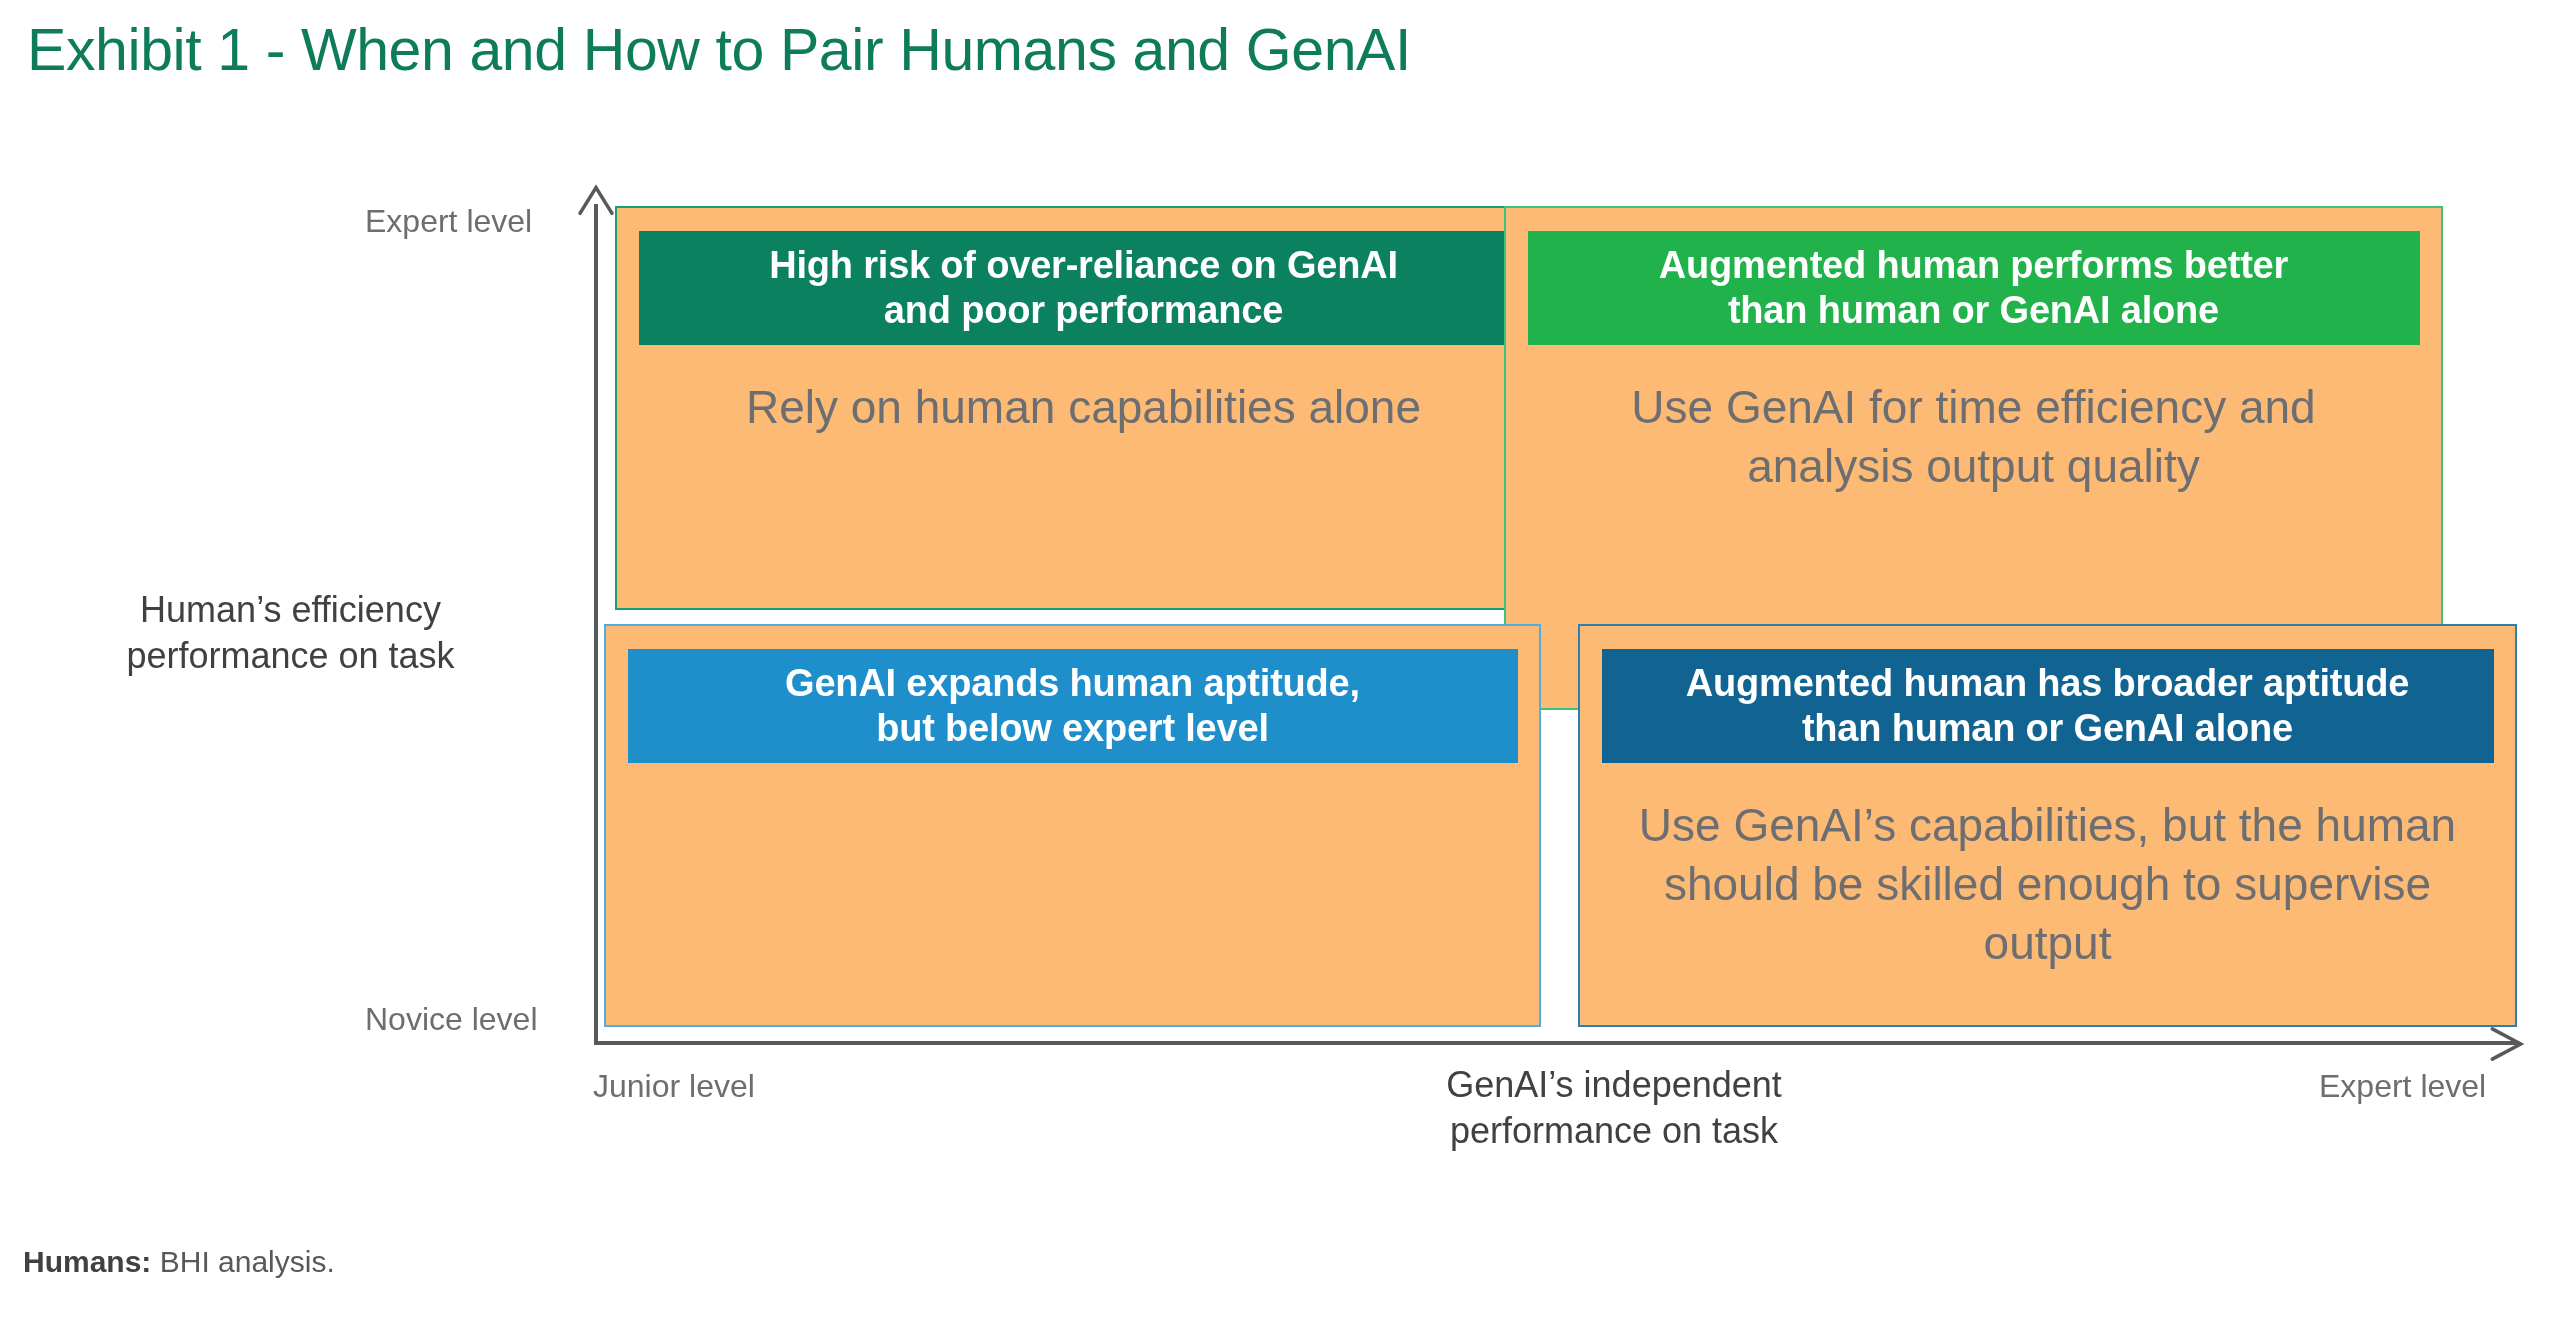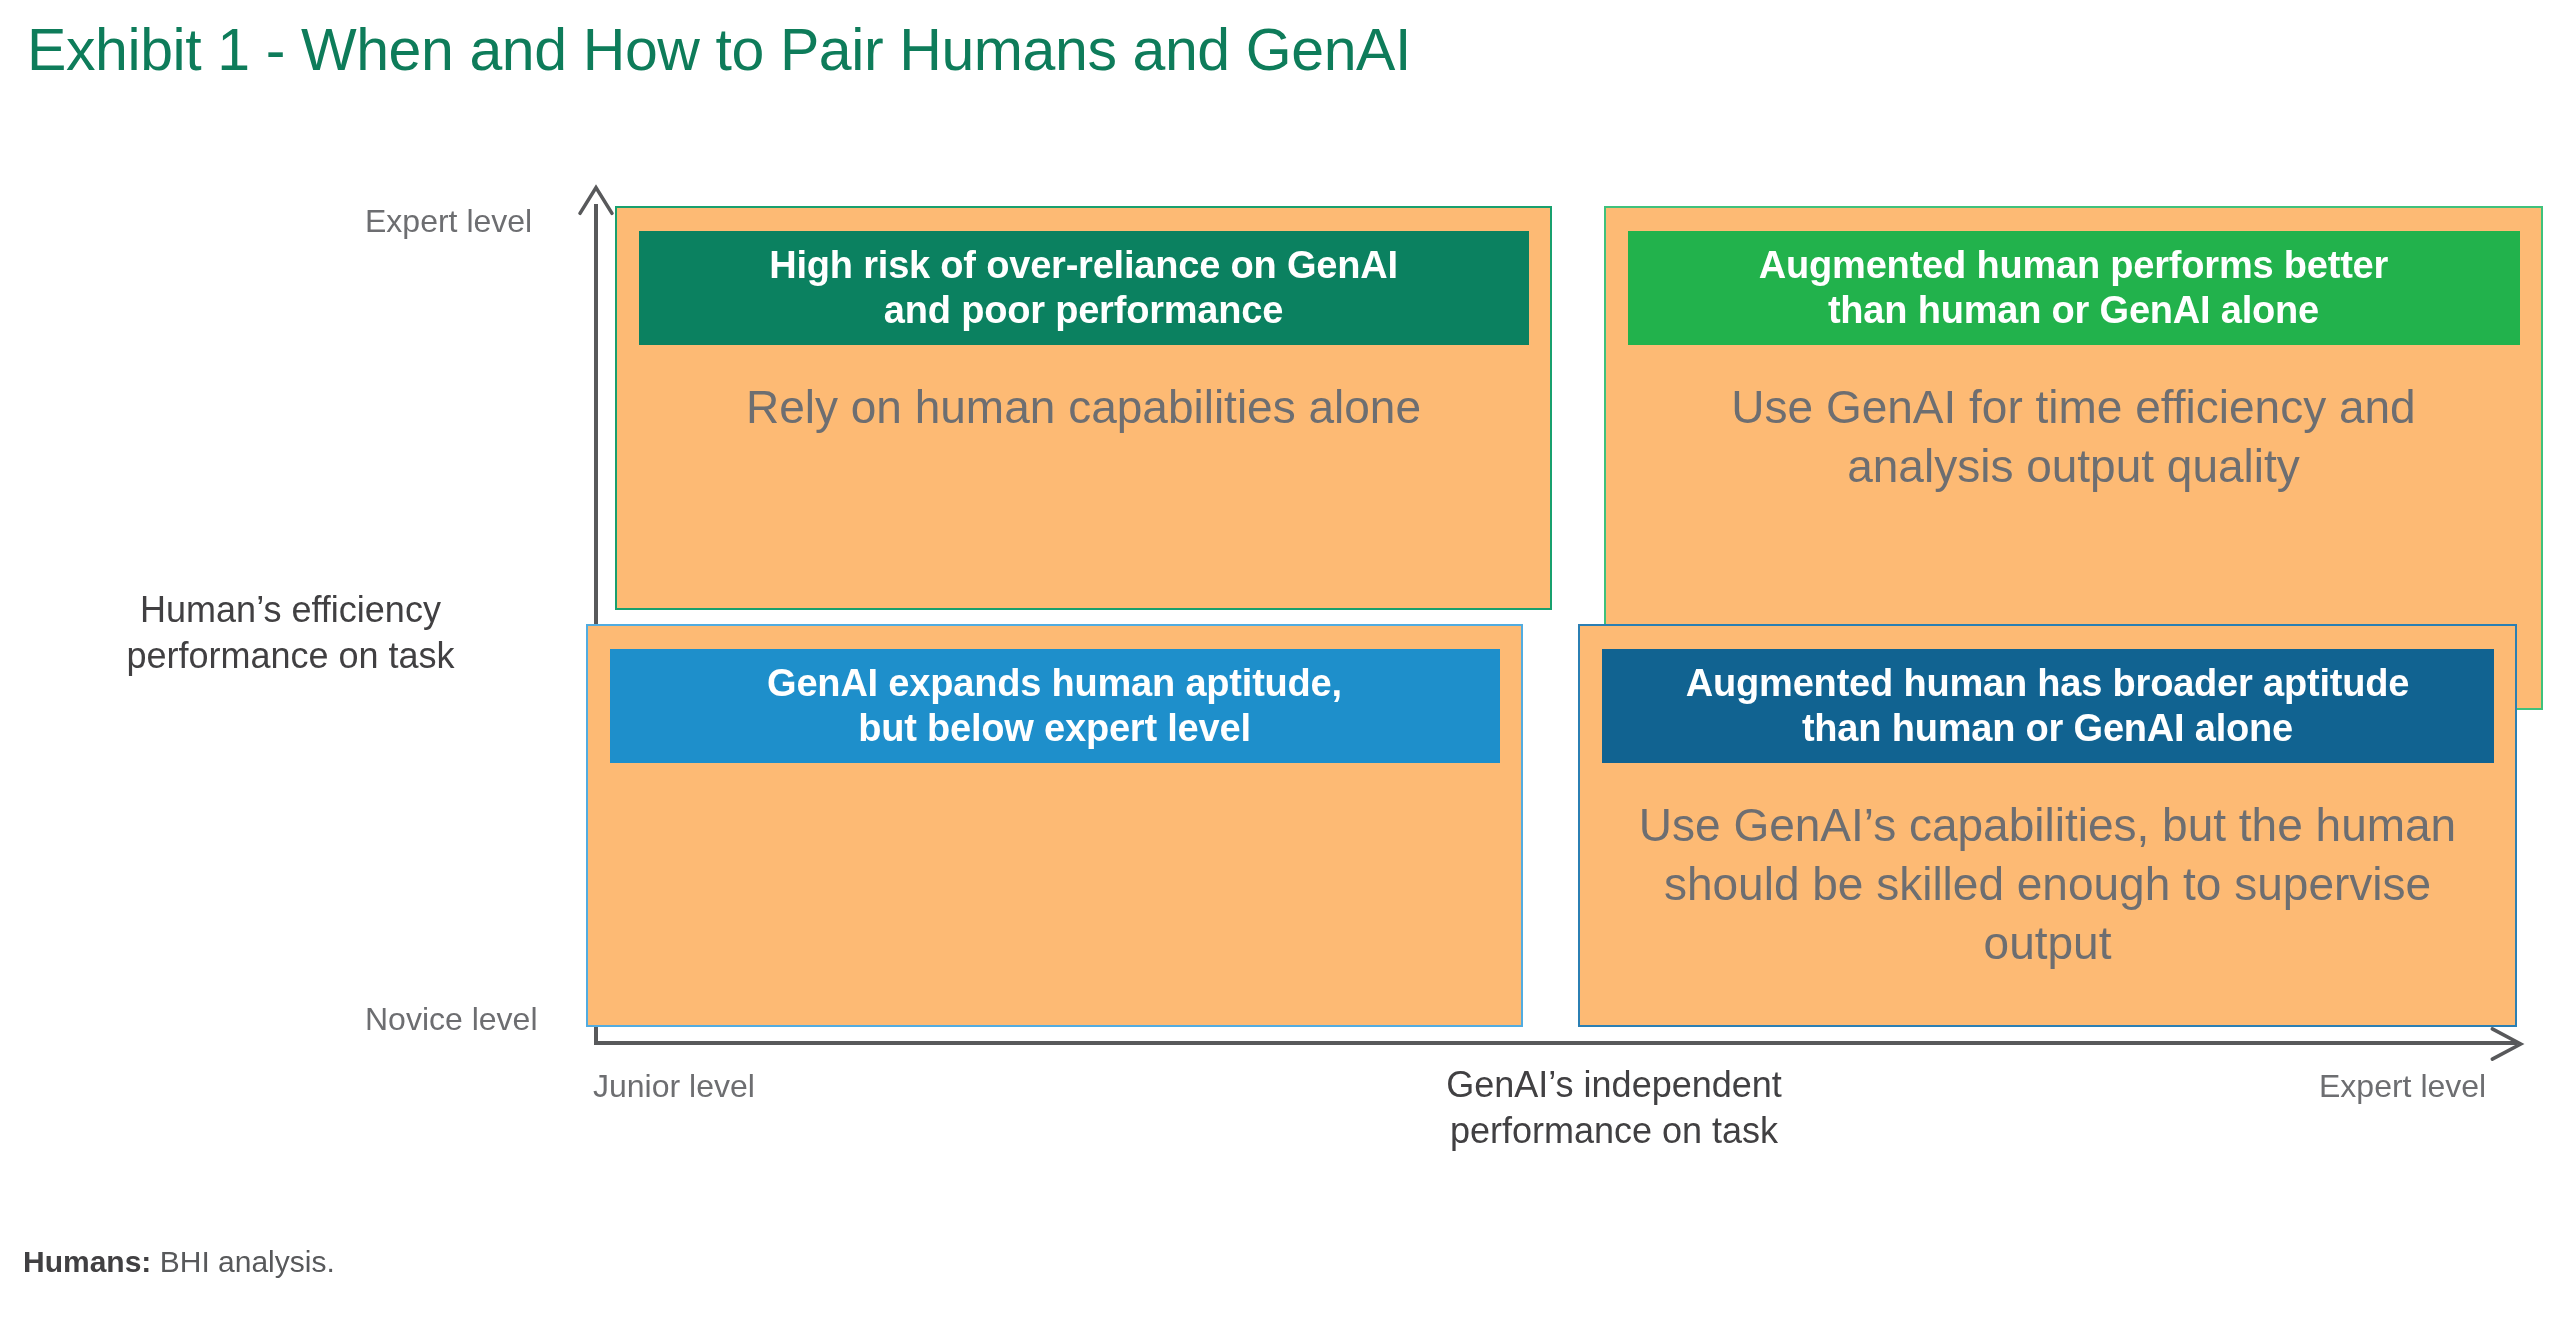--- a/index.html
+++ b/index.html
@@ -92,22 +92,22 @@
     width: 420px;
   }
 
   
   .quad {
     position: absolute;
     box-sizing: border-box;
     background: #fdba74;
   }
   .quad-tl { left: 615px;  top: 206px;  width: 937px; height: 404px; border: 2.7px solid #18A06E; }
-  .quad-tr { left: 1604px; top: 206px;  width: 939px; height: 504px; border: 2.7px solid #3FC17C; }
-  .quad-bl { left: 586px;  top: 624px;  width: 937px; height: 403px; border: 2.7px solid #52ACE0; }
+  .quad-tr { left: 1504px; top: 206px;  width: 939px; height: 504px; border: 2.7px solid #3FC17C; }
+  .quad-bl { left: 604px;  top: 624px;  width: 937px; height: 403px; border: 2.7px solid #52ACE0; }
   .quad-br { left: 1578px; top: 624px;  width: 939px; height: 403px; border: 2.7px solid #2B7FB3; }
 
   .quad-header {
     position: absolute;
     left: 21.5px;
     right: 21.5px;
     top: 23px;
     height: 114px;
     display: flex;
     align-items: center;

